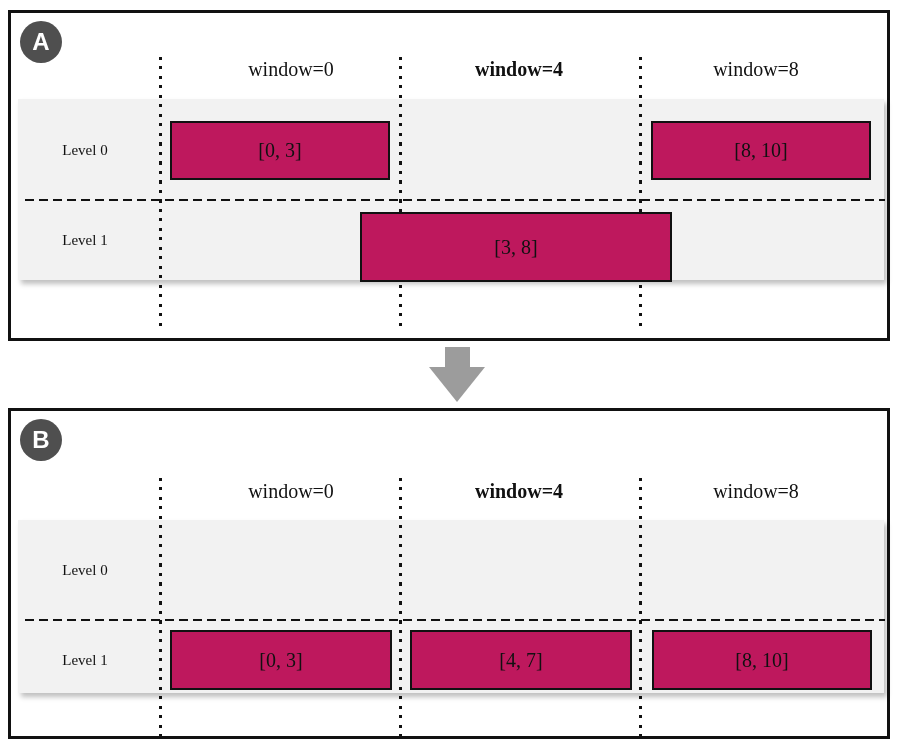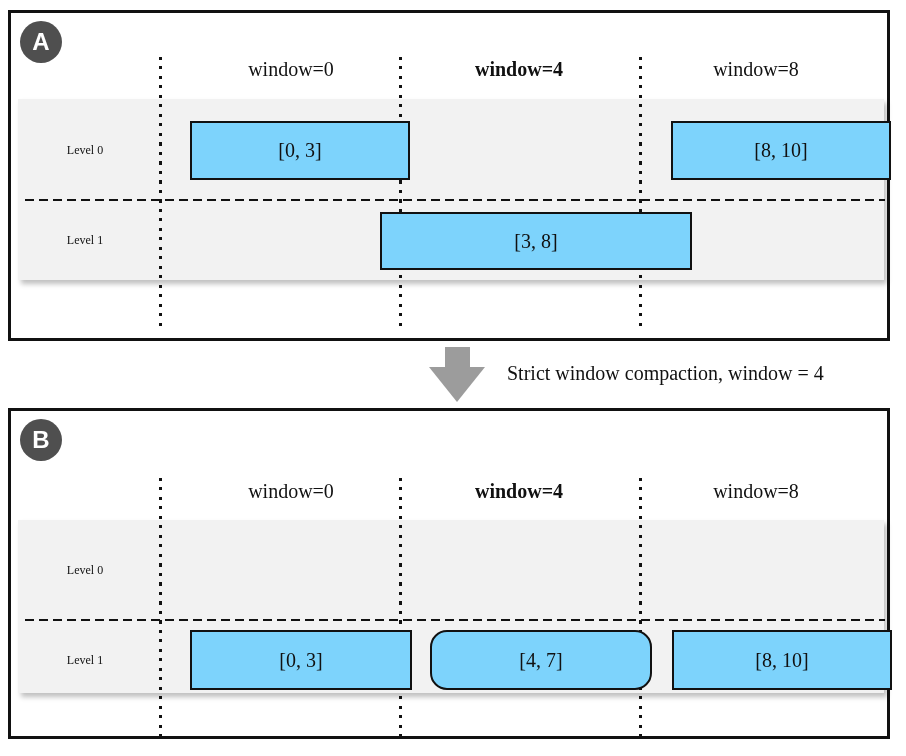--- a/index.html
+++ b/index.html
@@ -50,40 +50,39 @@
 
   .dashline {
     position:absolute; left:14px; width:860px; height:2px;
     background:repeating-linear-gradient(to right, #111 0 9px, transparent 9px 14px);
   }
   #panelA .dashline { top:186px; }
   #panelB .dashline { top:208px; }
 
   .row-label {
     position:absolute; left:14px; width:120px; height:26px; line-height:26px;
-    text-align:center; font-size:12px;
+    text-align:center; font-size:15px;
   }
   #panelA .rl0 { top:124px; }
   #panelA .rl1 { top:214px; }
   #panelB .rl0 { top:146px; }
   #panelB .rl1 { top:236px; }
 
   .run-box {
-    position:absolute; background:#7dd3fc; border:2.5px solid #111;
+    position:absolute; background:#be185d; border:2.5px solid #111;
     display:flex; align-items:center; justify-content:center; font-size:20px;
     box-sizing:border-box;
-    margin-left:20px;
   }
   
   #boxA1 { left:159px; top:108px; width:220px; height:59px; }
   #boxA2 { left:640px; top:108px; width:220px; height:59px; }
-  #boxA3 { left:349px; top:199px; width:312px; height:58px; }
+  #boxA3 { left:349px; top:199px; width:312px; height:70px; }
   
   #boxB1 { left:159px; top:219px; width:222px; height:60px; }
-  #boxB2 { left:399px; top:219px; width:222px; height:60px;border-radius:17px; }
+  #boxB2 { left:399px; top:219px; width:222px; height:60px; }
   #boxB3 { left:641px; top:219px; width:220px; height:60px; }
 
   .arrow-shaft {
     position:absolute; left:445px; top:347px; width:25px; height:21px;
     background:#9c9c9c;
   }
   .arrow-head {
     position:absolute; left:429px; top:367px; width:0; height:0;
     border-left:28px solid transparent; border-right:28px solid transparent;
     border-top:35px solid #9c9c9c;
@@ -115,21 +114,20 @@
 
     <div class="dashline"></div>
 
     <div class="run-box" id="boxA1">[0, 3]</div>
     <div class="run-box" id="boxA2">[8, 10]</div>
     <div class="run-box" id="boxA3">[3, 8]</div>
   </section>
 
   <div class="arrow-shaft"></div>
   <div class="arrow-head"></div>
-  <div class="transition-label">Strict window compaction, window = 4</div>
 
   <section class="panel" id="panelB">
     <div class="badge">B</div>
 
     <div class="col-header ch0">window=0</div>
     <div class="col-header ch1">window=4</div>
     <div class="col-header ch2">window=8</div>
 
     <div class="band"></div>
 

